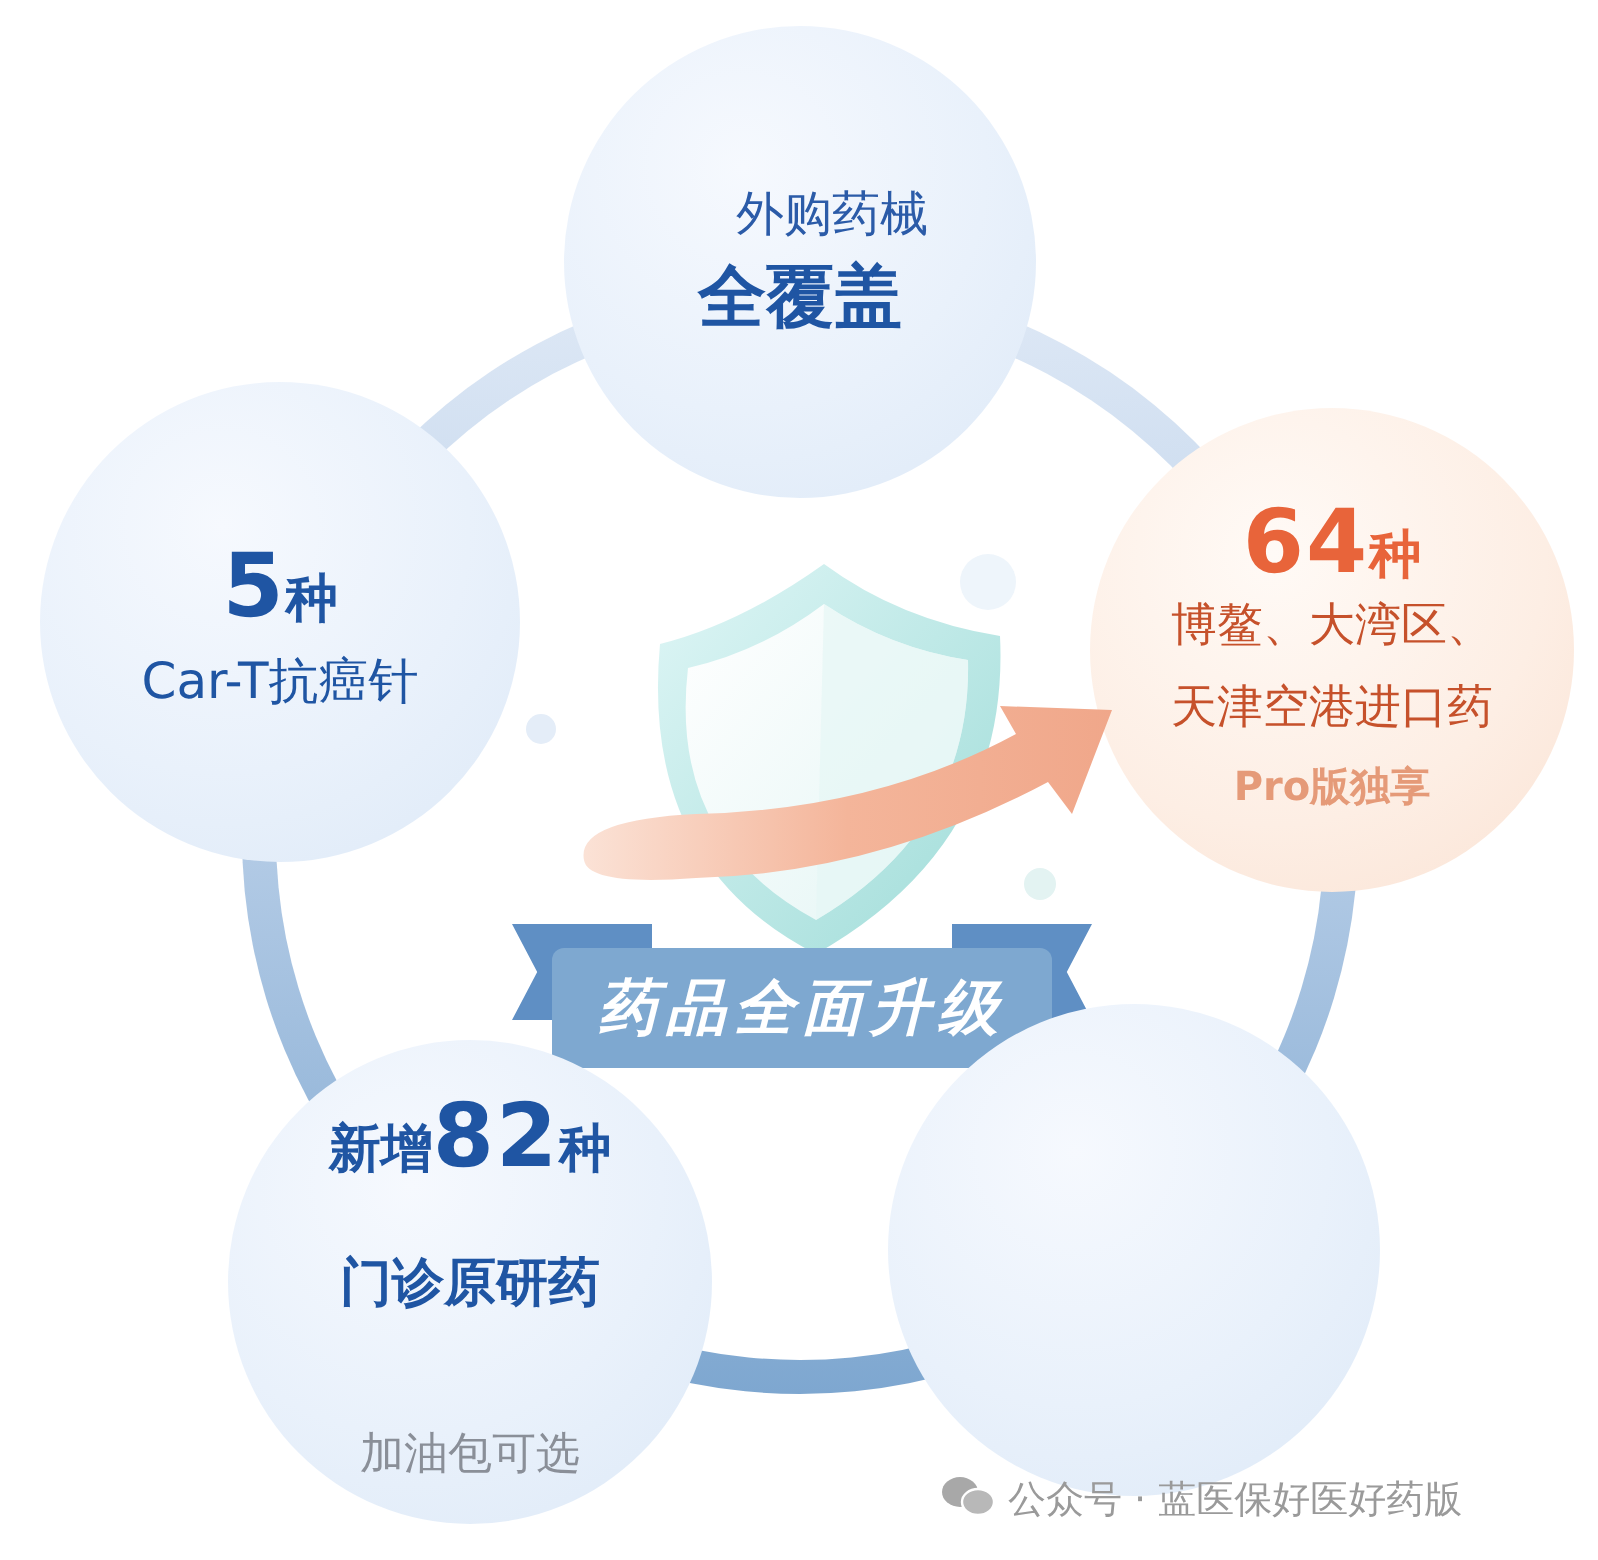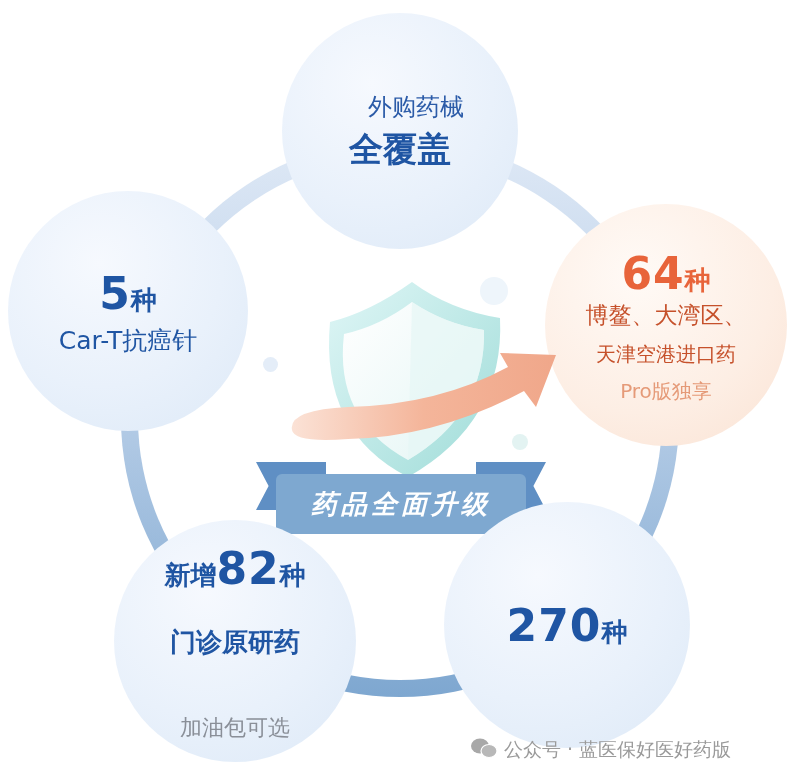--- a/index.html
+++ b/index.html
@@ -19,52 +19,52 @@
   .unit { font-size:26px; font-weight:bold; }
   .sub { font-weight:normal; color:#8a8f98; }
   .dot { position:absolute; border-radius:50%; }
   .banner { position:absolute; left:256px; top:462px; width:290px; height:72px; }
   .banner .tail { position:absolute; top:0; width:70px; height:48px; background:#5f8fc4; }
   .banner .tail.l { left:0; clip-path:polygon(0 0,100% 0,100% 100%,0 100%,18% 50%); }
   .banner .tail.r { right:0; clip-path:polygon(0 0,100% 0,82% 50%,100% 100%,0 100%); }
   .banner .main { position:absolute; left:20px; right:20px; top:12px; height:60px;
                   background:#7ea8d0; border-radius:6px 6px 0 0;
                   display:flex; align-items:center; justify-content:center;
-                  color:#fff; font-size:26px; font-weight:bold; font-style:italic; letter-spacing:4px; }
+                  color:#fff; font-size:30px; font-weight:bold; font-style:italic; letter-spacing:4px; }
   .watermark { position:absolute; left:470px; top:737px; color:#9a9a9a; font-size:19px;
                display:flex; align-items:flex-start; gap:6px; }
 </style>
 </head>
 <body>
 
 <div class="ring"></div>
 
 <div class="dot" style="left:263px;top:357px;width:15px;height:15px;background:#e4edf8;"></div>
 <div class="dot" style="left:480px;top:277px;width:28px;height:28px;background:#eef5fb;"></div>
 <div class="dot" style="left:512px;top:434px;width:16px;height:16px;background:#e3f3f2;"></div>
 
 <div class="bubble" style="left:282px;top:13px;width:236px;height:236px;">
   <div class="line" style="font-size:24px;font-weight:normal;color:#2b5ba8;margin-left:32px;">外购药械</div>
   <div class="line" style="font-size:34px;margin-top:6px;">全覆盖</div>
 </div>
 
-<div class="bubble" style="left:8px;top:191px;width:240px;height:240px;">
+<div class="bubble" style="left:20px;top:191px;width:240px;height:240px;">
   <div class="line">
     <span class="big">5</span><span class="unit">种</span>
   </div>
   <div class="line" style="font-size:25px;font-weight:normal;margin-top:4px;">Car-T抗癌针</div>
 </div>
 
 <div class="bubble orange" style="left:545px;top:204px;width:242px;height:242px;">
   <div class="line" style="color:#e8643a;">
     <span class="big">64</span><span class="unit">种</span>
   </div>
   <div class="line" style="font-size:23px;font-weight:normal;">博鳌、大湾区、</div>
-  <div class="line" style="font-size:20px;font-weight:normal;margin-top:12px;">天津空港进口药</div>
-  <div class="line" style="font-size:20px;font-weight:normal;color:#e59a78;margin-top:12px;">Pro版独享</div>
+  <div class="line" style="font-size:23px;font-weight:normal;margin-top:12px;">天津空港进口药</div>
+  <div class="line" style="font-size:20px;font-weight:bold;color:#e59a78;margin-top:12px;">Pro版独享</div>
 </div>
 
 <svg style="position:absolute;left:300px;top:282px;" width="220" height="200" viewBox="0 0 220 200">
   <defs>
     <linearGradient id="sh" x1="0" y1="0" x2="1" y2="1">
       <stop offset="0" stop-color="#dff6f6"></stop>
         <stop offset="1" stop-color="#9fdcd8"></stop>
     </linearGradient>
     <linearGradient id="shi" x1="0" y1="0" x2="1" y2="1">
       <stop offset="0" stop-color="#ffffff"></stop>
@@ -92,23 +92,20 @@
 
 <div class="bubble" style="left:114px;top:520px;width:242px;height:242px;gap:28px;">
   <div class="line">
     <span style="font-size:26px;">新增</span><span class="big">82</span><span class="unit">种</span>
   </div>
   <div class="line" style="font-size:26px;font-weight:bold;margin-top:2px;">门诊原研药</div>
   <div class="line sub" style="font-size:22px;margin-top:28px;">加油包可选</div>
 </div>
 
 <div class="bubble" style="left:444px;top:502px;width:246px;height:246px;">
-  <div class="line">
-    <span class="big">270</span><span class="unit">种</span>
-  </div>
 </div>
 
 <div class="watermark">
   <svg width="28" height="22" viewBox="0 0 28 22">
     <ellipse cx="10" cy="9" rx="9" ry="7.5" fill="#a8a8a8"></ellipse>
     <ellipse cx="19" cy="14" rx="8" ry="6.5" fill="#b8b8b8" stroke="#fff" stroke-width="1.2"></ellipse>
   </svg>
   <span>公众号 · 蓝医保好医好药版</span>
 </div>
 

